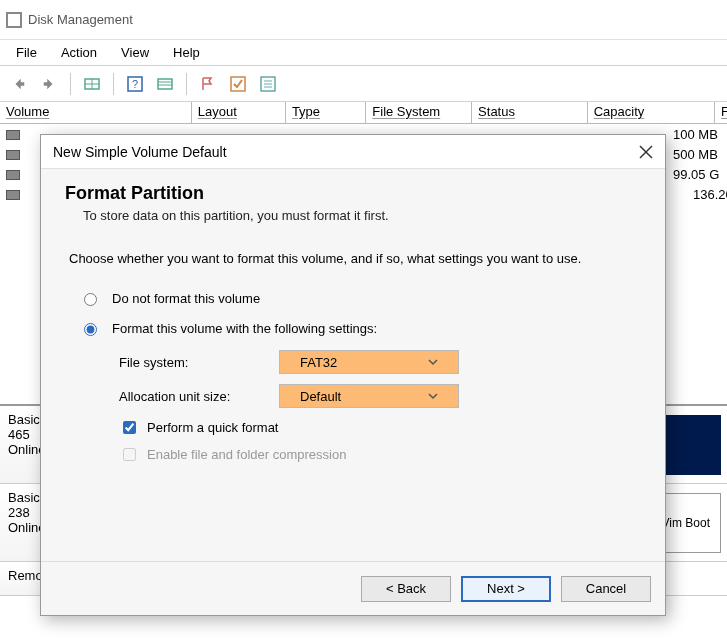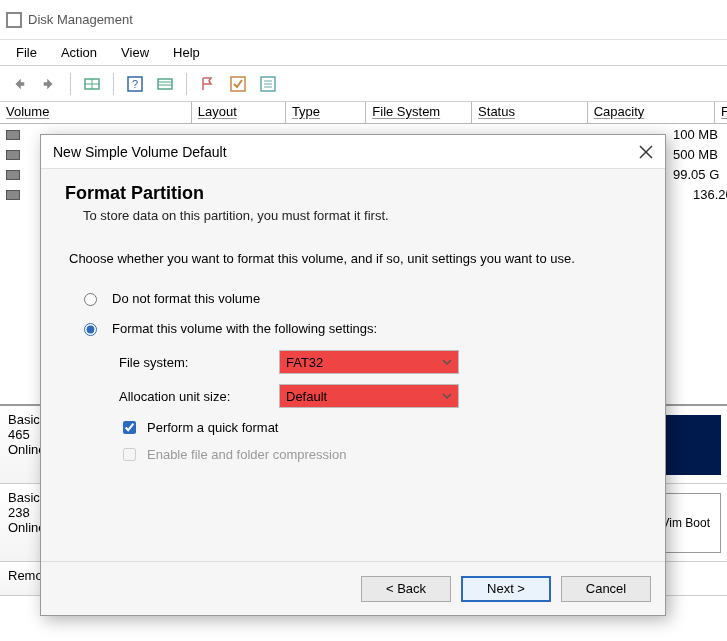--- a/index.html
+++ b/index.html
@@ -183,23 +183,23 @@
   }
   .field-row {
     display: flex;
     align-items: center;
     margin: 6px 0 10px 50px;
   }
   .field-label { width: 160px; }
   .select {
     width: 180px;
     height: 24px;
-    background: #ef4444;
+    background: #fdba74;
     border: 1px solid #bbb;
-    padding: 2px 6px;
+    padding: 2px 20px;
     display: flex;
     align-items: center;
     justify-content: space-between;
     font-size: 13px;
   }
   .chev { width: 10px; height: 10px; fill: #555; }
   .text-input {
     width: 180px;
     height: 24px;
     border: 1px solid #888;
@@ -384,21 +384,21 @@
       <line x1="13" y1="1" x2="1" y2="13" stroke="#333" stroke-width="1.5"></line>
     </svg>
   </div>
 
   <div class="modal-head">
     <h3>Format Partition</h3>
     <p>To store data on this partition, you must format it first.</p>
   </div>
 
   <div class="modal-body">
-    <div class="instr">Choose whether you want to format this volume, and if so, unit settings you want to use.</div>
+    <div class="instr">Choose whether you want to format this volume, and if so, what settings you want to use.</div>
 
     <label class="radio-row">
       <input type="radio" name="fmt" style="">
       <span>Do not format this volume</span>
     </label>
 
     <label class="radio-row">
       <input type="radio" name="fmt" checked="" style="">
       <span>Format this volume with the following settings:</span>
     </label>

